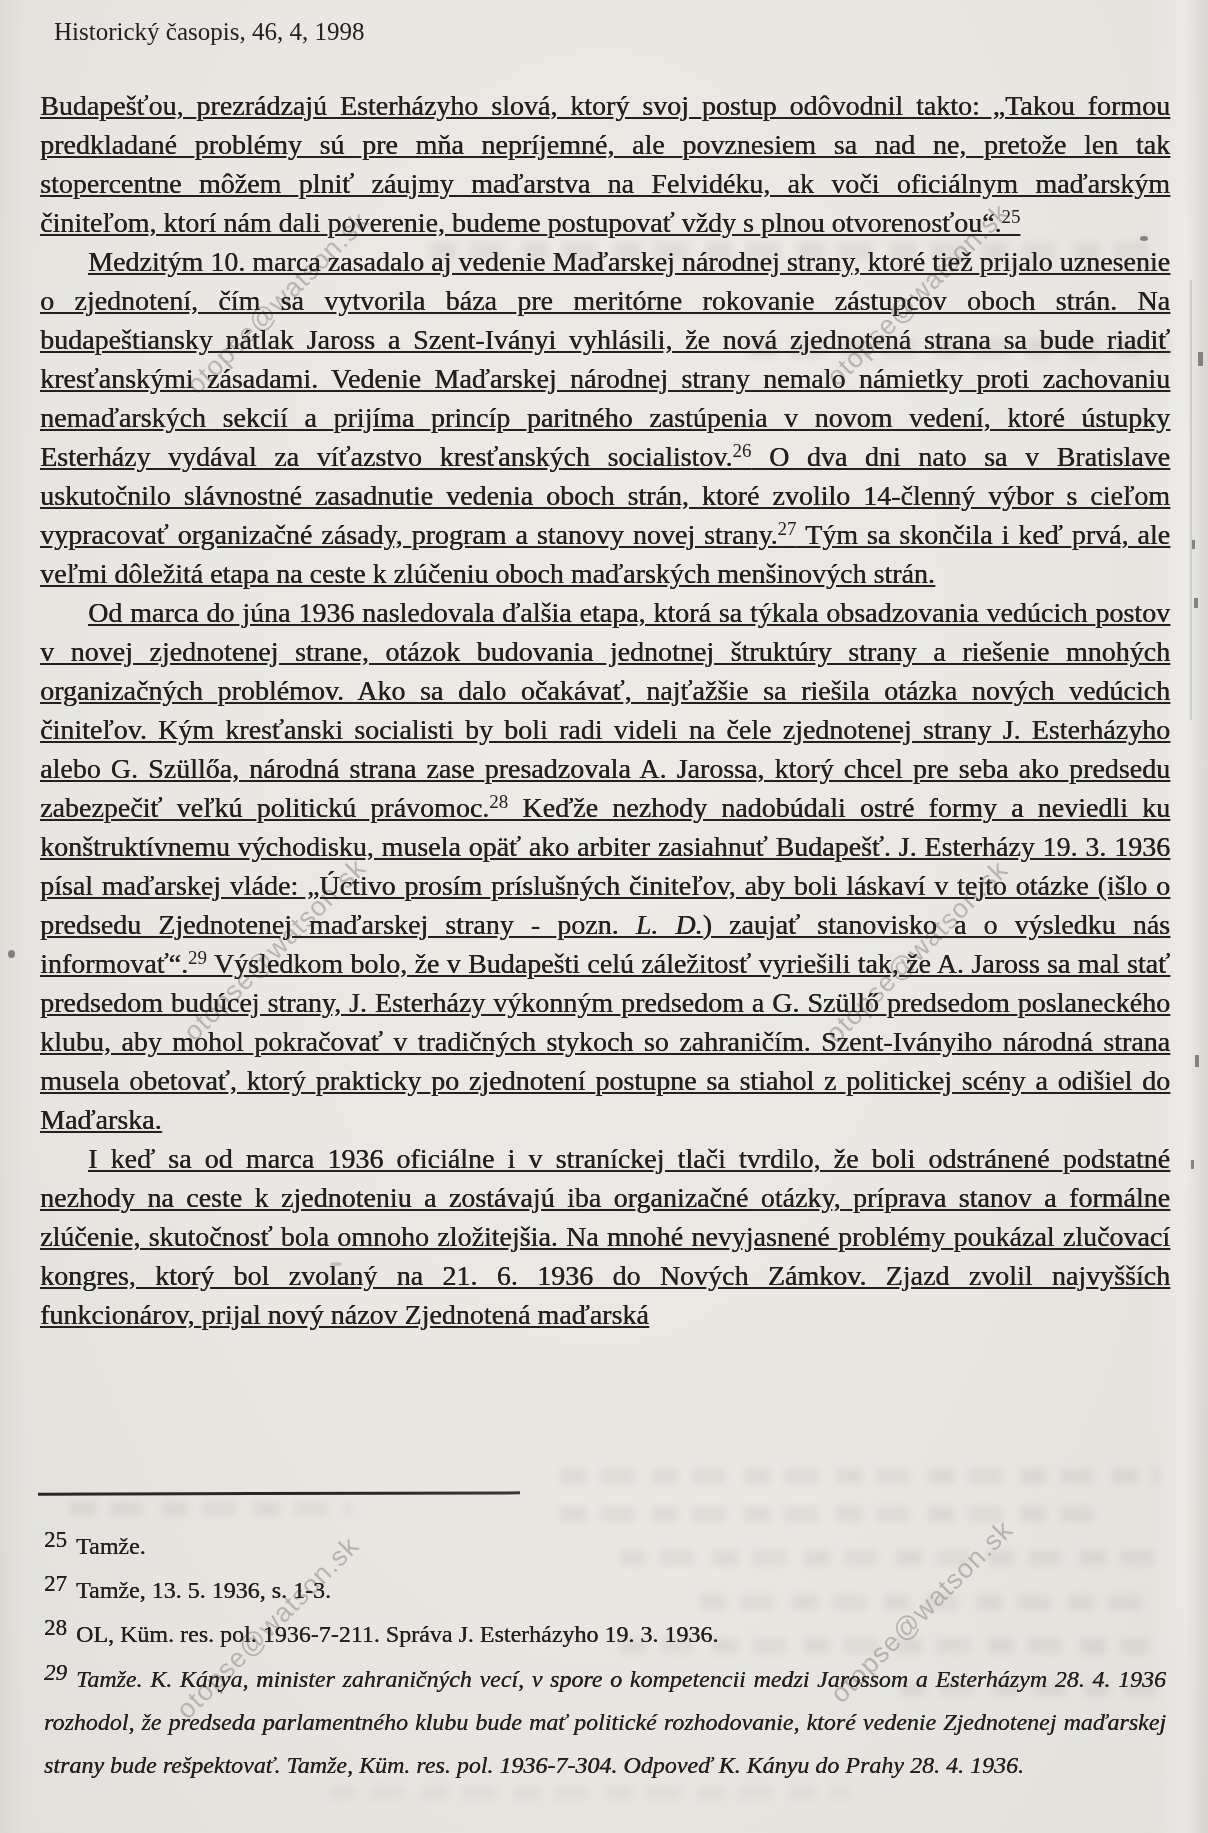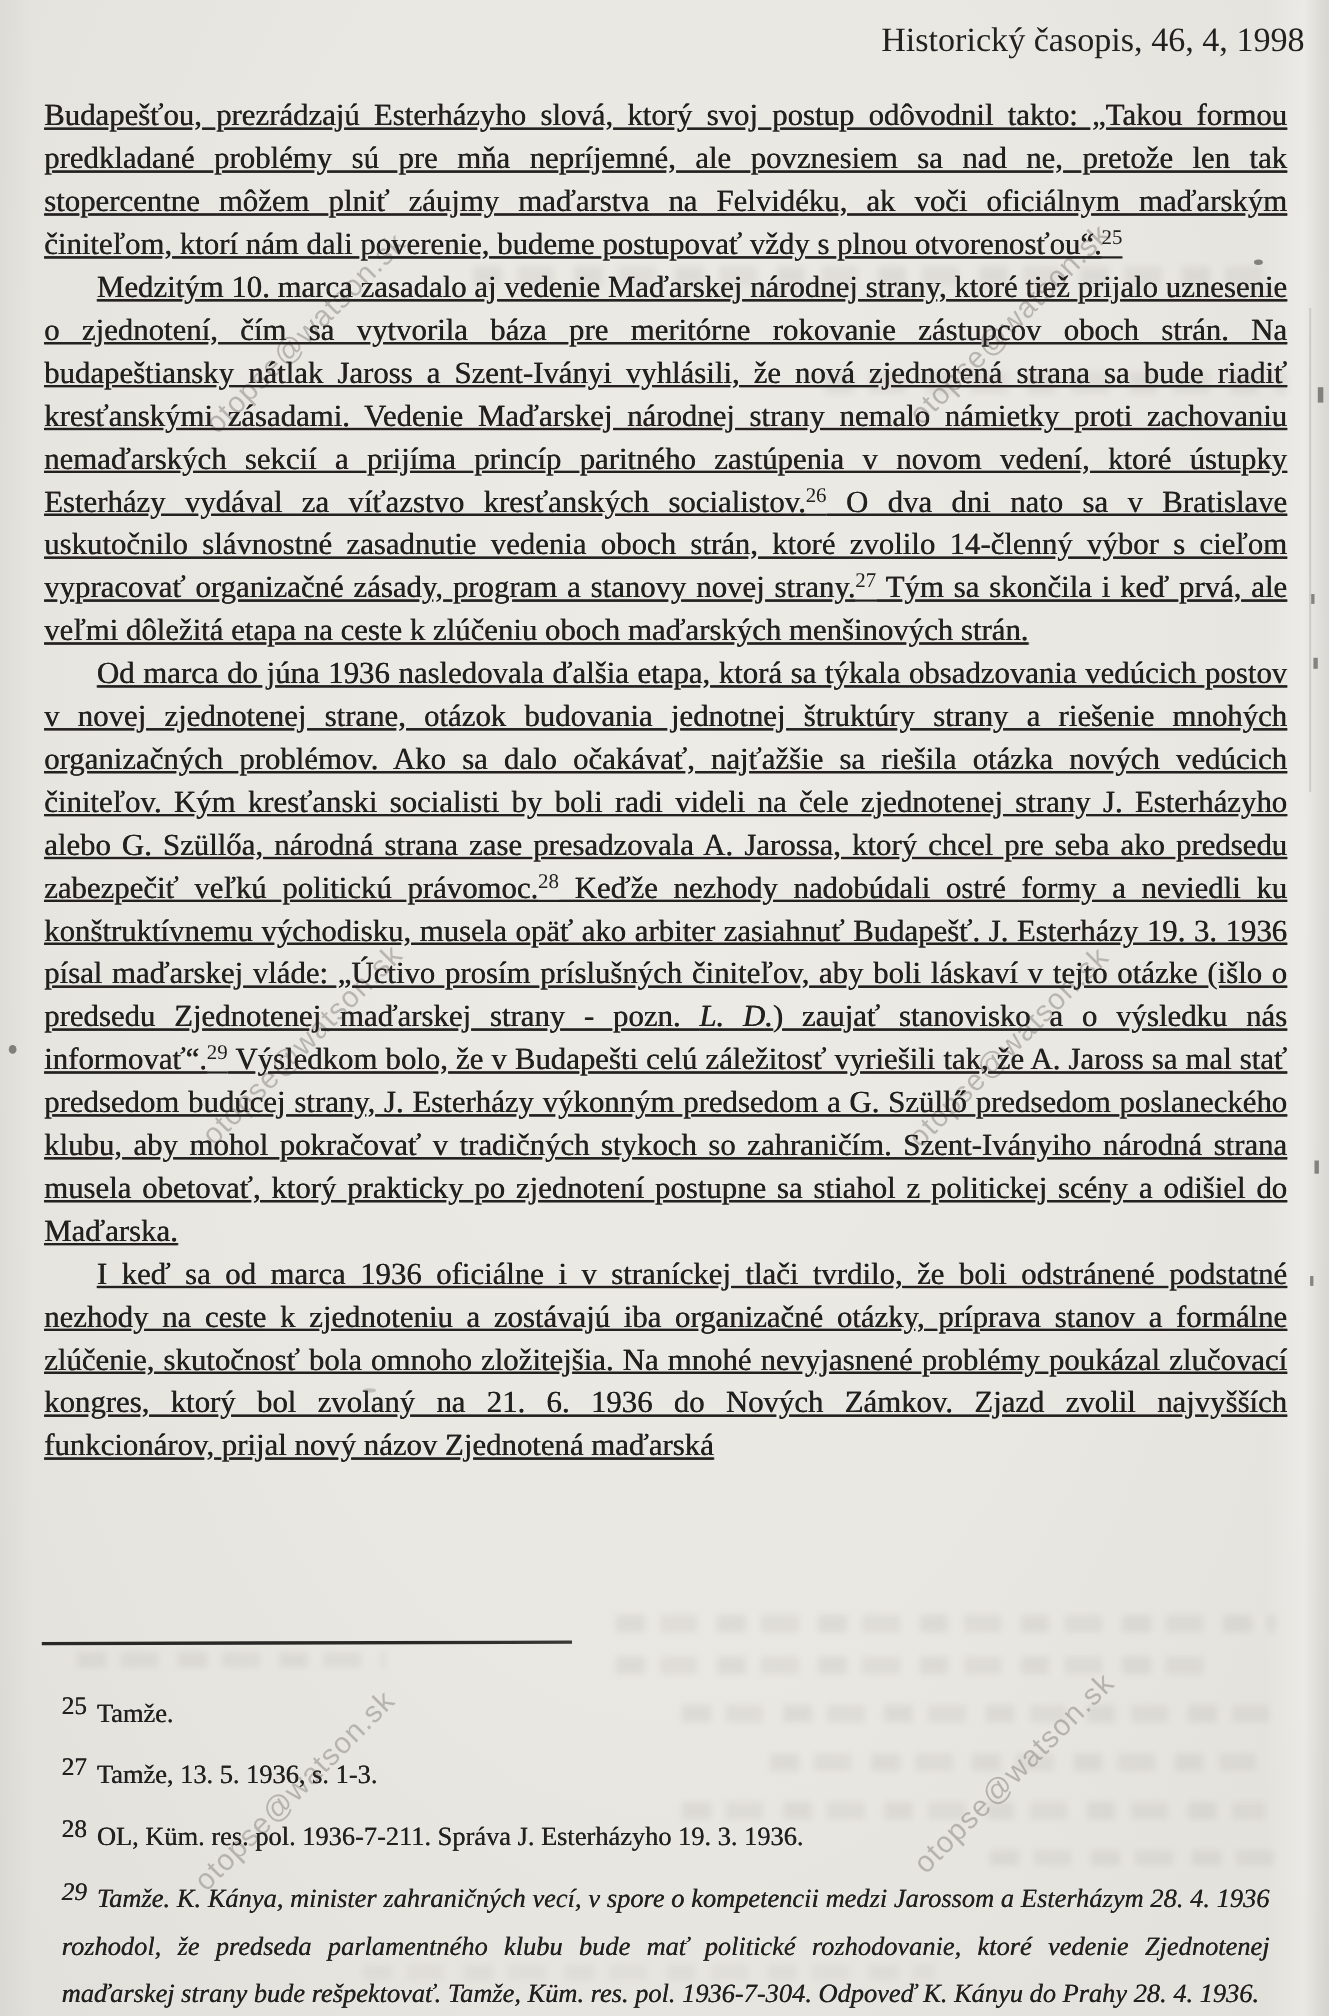--- a/index.html
+++ b/index.html
@@ -46,22 +46,22 @@
     opacity:.28;
     pointer-events:none;
   }
   .speck{position:absolute;z-index:1;background:rgba(50,48,46,0.55);border-radius:50%;}
   .edge-dash{position:absolute;z-index:1;background:rgba(55,53,50,0.55);}
   .edge-line{position:absolute;z-index:1;background:rgba(80,78,74,0.16);}
   
   .running-head{
     position:absolute;z-index:2;
     left:38px;top:18px;width:1132px;
-    text-align:right;
-    font-size:31px;
+    text-align:left;
+    font-size:25px;
     transform:translateX(16px);
   }
   
   .article-body{
     position:absolute;z-index:2;
     left:40px;top:86px;width:1130px;
     font-size:28px;
     line-height:39px;
     text-align:justify;
     text-shadow:0.4px 0 0 currentColor;
@@ -81,21 +81,21 @@
     left:38px;top:1492px;width:482px;height:3px;
     background:linear-gradient(to right,#2a2826 0 70%,#3a3835 100%);
     transform:rotate(-0.15deg);
   }
   .footnotes{
     position:absolute;z-index:2;
     left:40px;top:1522px;width:1130px;
     font-size:24px;
     text-shadow:0.3px 0 0 currentColor;
   }
-  .footnotes p{margin:16px;line-height:40px;}
+  .footnotes p{margin:4px;line-height:40px;}
   .footnotes p.justify{text-align:justify;line-height:43px;font-style:italic;}
   .footnotes sup{
     font-size:23px;
     line-height:0;
     vertical-align:7px;
     margin-right:9px;
   }
 </style>
 </head>
 <body>

